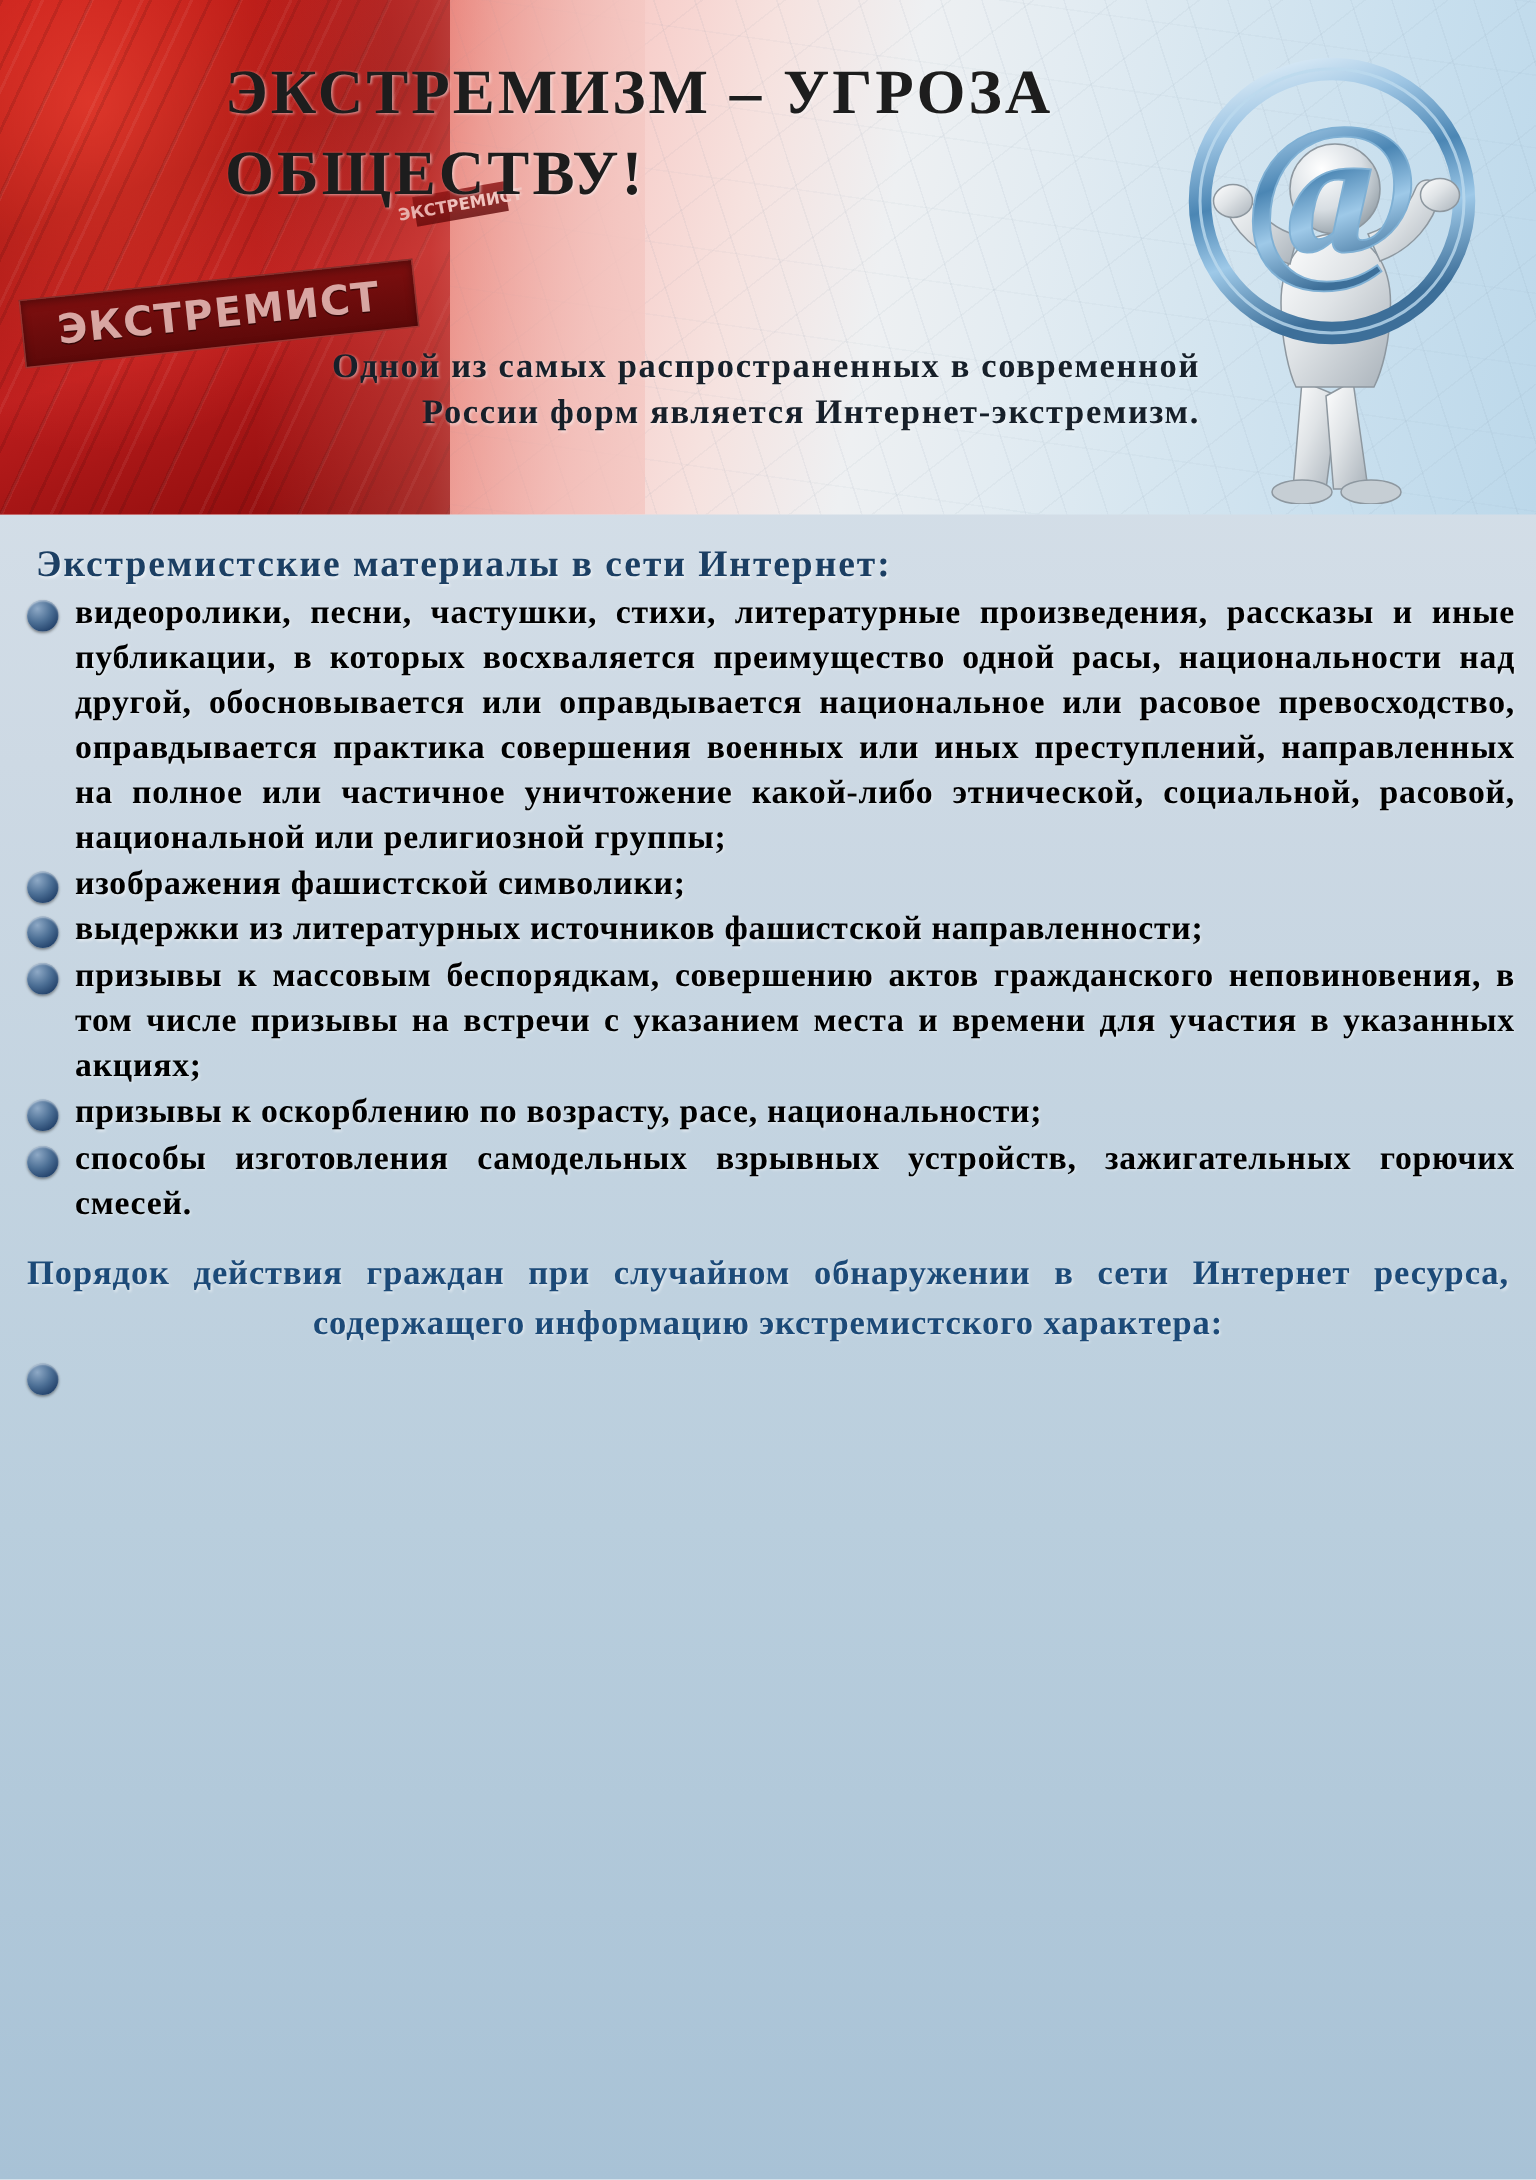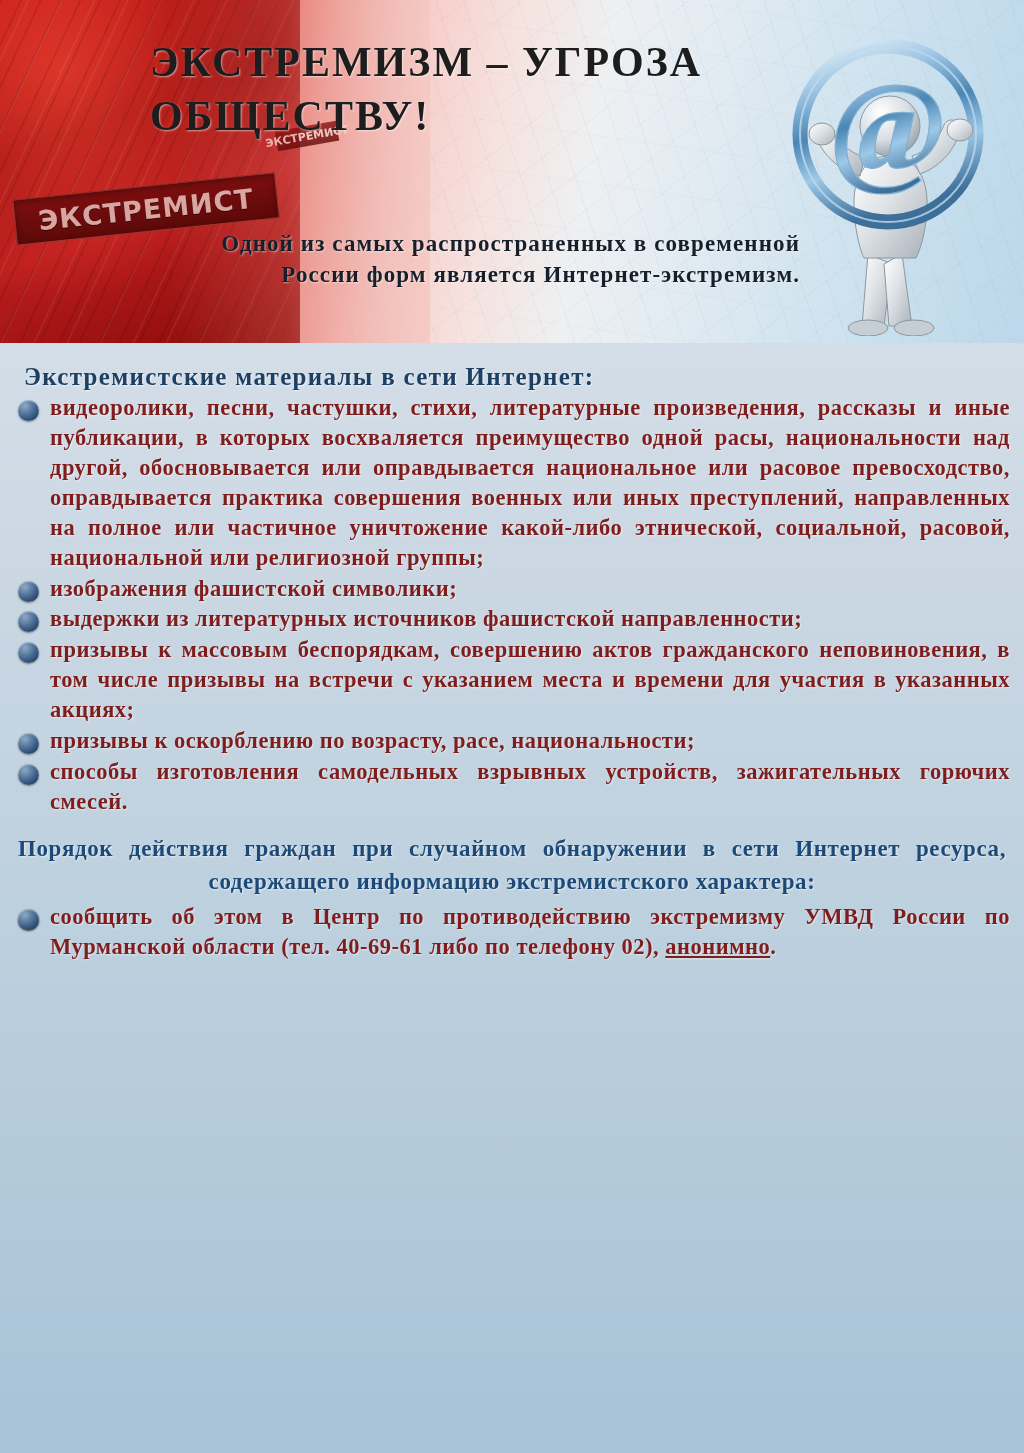--- a/index.html
+++ b/index.html
@@ -183,21 +183,21 @@
   }
   ul.bullets li {
     position: relative;
     padding-left: 36px;
     margin: 0 0 1px 0;
     font-family: "Liberation Serif", serif;
     font-weight: bold;
     font-size: 22.5px;
     line-height: 1.33;
     letter-spacing: .5px;
-    color: #7f1d1d;
+    color: #000000;
     text-shadow: 1px 1px 2px rgba(255,255,255,.55);
     text-align: left;
   }
   ul.bullets li .dot {
     position: absolute;
     left: 4px;
     top: 7px;
     width: 21px;
     height: 21px;
     border-radius: 50%;
@@ -299,19 +299,15 @@
       <span>способы изготовления самодельных взрывных устройств, зажигательных горючих смесей.</span>
     </li>
   </ul>
 
   <div class="section-heading-2">Порядок действия граждан при случайном обнаружении в сети Интернет ресурса, содержащего информацию экстремистского характера:</div>
 
   <ul class="bullets justify">
     <li>
       <span class="dot"></span>
     </li>
-    <li>
-      <span class="dot"></span>
-      <span>сообщить об этом в Центр по противодействию экстремизму УМВД России по Мурманской области (тел. 40-69-61 либо по телефону 02), </span><span class="u">анонимно</span><span>.</span>
-    </li>
   </ul>
 
 </div>
 
 </body></html>

